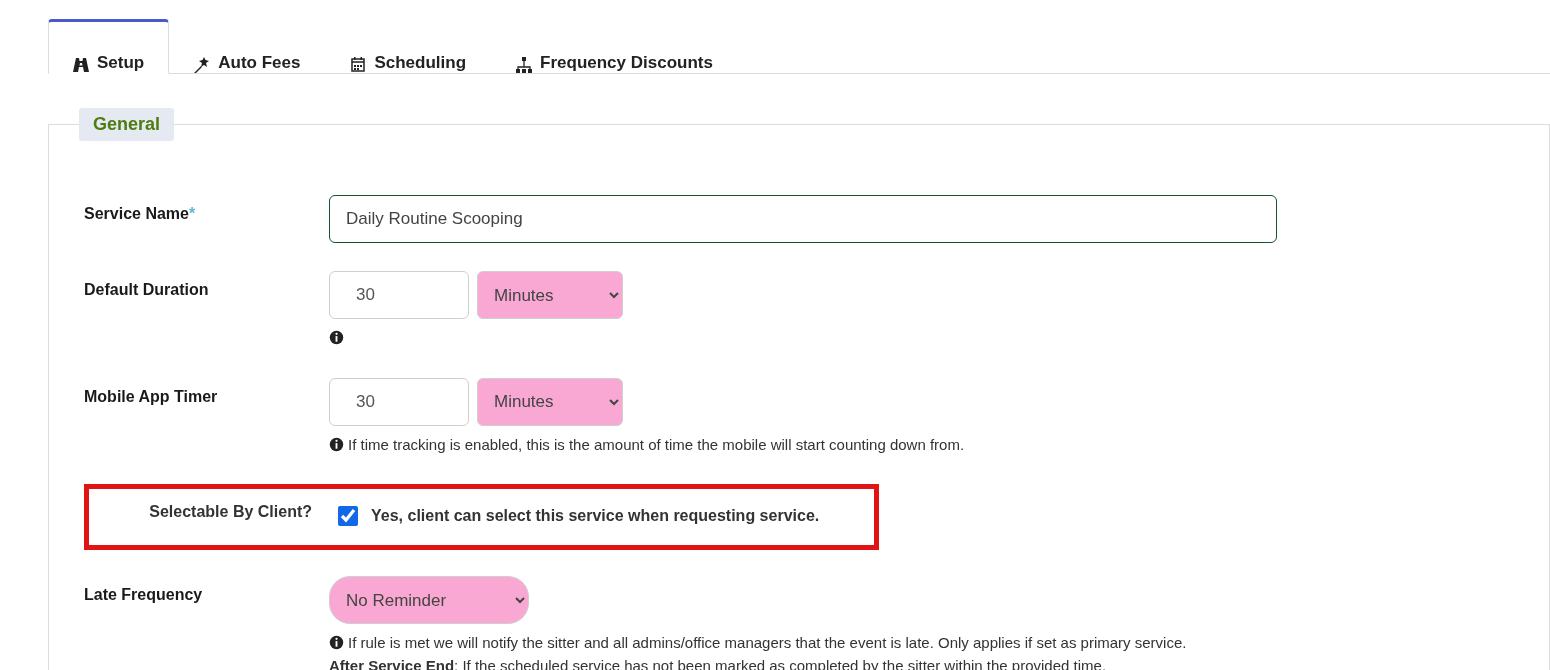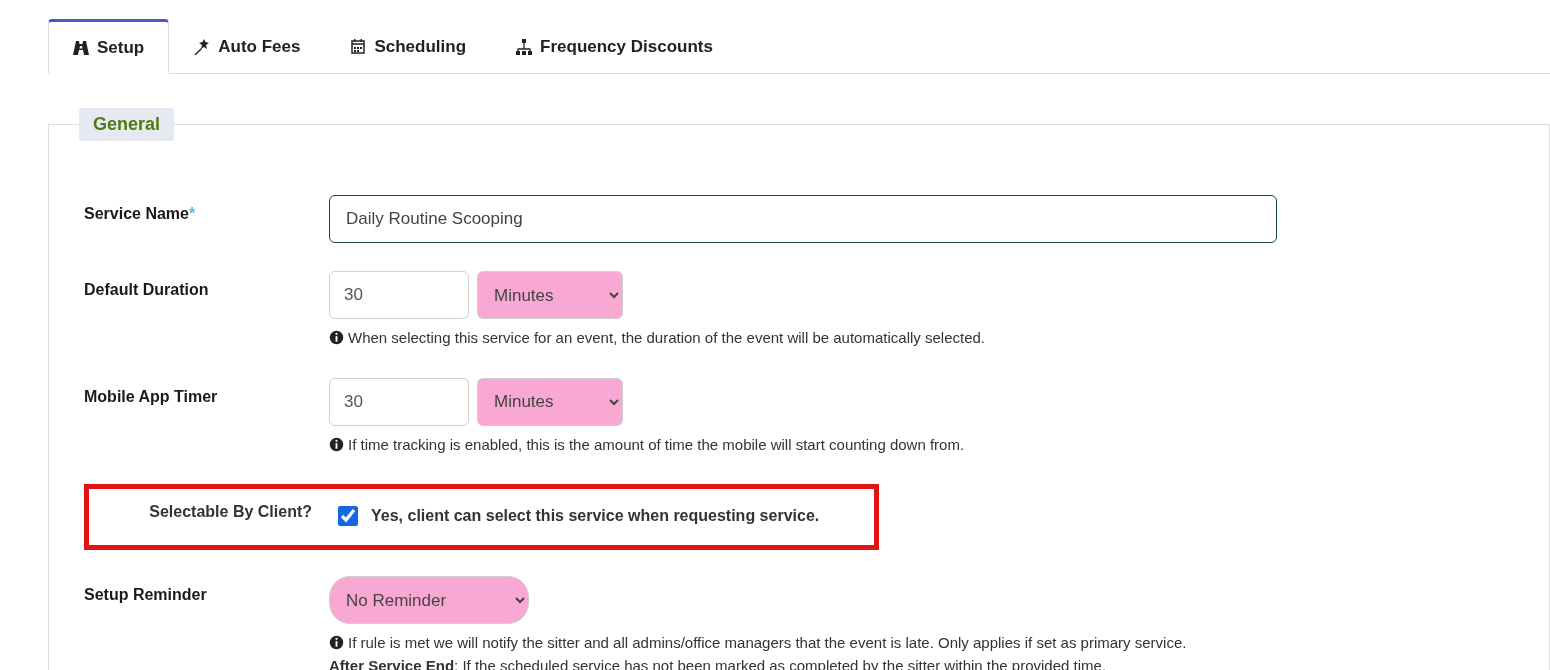--- a/index.html
+++ b/index.html
@@ -19,21 +19,21 @@
   }
   
   .tabs {
     display: flex;
     align-items: stretch;
     border-bottom: 1px solid #dcdcdc;
     height: 56px;
   }
   .tab {
     display: flex;
-    align-items: center;
+    align-items: flex-end;
     gap: 8px;
     padding: 0 24px;
     font-weight: 700;
     font-size: 17px;
     color: #222;
     cursor: pointer;
     border: 1px solid transparent;
     position: relative;
     top: 1px;
     white-space: nowrap;
@@ -99,21 +99,21 @@
     padding: 10px 16px;
     border: 1px solid #14532d;
     border-radius: 6px;
     font-size: 17px;
     color: #444;
   }
 
   .num-input {
     width: 140px;
     height: 48px;
-    padding: 10px 14px;
+    padding: 10px 26px;
     border: 1px solid #cfcfcf;
     border-radius: 6px;
     font-size: 17px;
     color: #555;
   }
   .select {
     width: 146px;
     height: 48px;
     padding: 10px 12px;
     border: 1px solid #cfcfcf;
@@ -245,21 +245,21 @@
               <option>Minutes</option>
             </select>
           </div>
           <div class="helper">
             <span class="info-icon">
               <svg viewBox="0 0 16 16">
                   <circle cx="8" cy="8" r="7.2" fill="#222"></circle>
                   <rect x="7" y="6.5" width="2" height="6" fill="#fff"></rect>
                   <circle cx="8" cy="4" r="1.2" fill="#fff"></circle>
                 </svg>
-            </span><span>When selecting this service for an event, the duration of the event will be automatically selected.</span>
+            </span>
           </div>
         </div>
       </div>
 
       <div class="form-row">
         <div class="form-label-col">Mobile App Timer</div>
         <div class="form-ctrl-col">
           <div class="inline-ctrls">
             <input class="num-input" type="text" value="30" style="">
             <select class="select">
@@ -280,21 +280,21 @@
 
       <div class="highlight-row">
         <div class="hl-label">Selectable By Client?</div>
         <div class="hl-ctrl">
           <input type="checkbox" class="chk" checked="" style="">
           <span>Yes, client can select this service when requesting service.</span>
         </div>
       </div>
 
       <div class="form-row" style="margin-bottom:0;">
-        <div class="form-label-col">Setup Reminder</div>
+        <div class="form-label-col">Late Frequency</div>
         <div class="form-ctrl-col">
           <select class="select wide">
             <option>No Reminder</option>
           </select>
           <div class="helper">
             <span class="info-icon">
               <svg viewBox="0 0 16 16">
                   <circle cx="8" cy="8" r="7.2" fill="#222"></circle>
                   <rect x="7" y="6.5" width="2" height="6" fill="#fff"></rect>
                   <circle cx="8" cy="4" r="1.2" fill="#fff"></circle>

